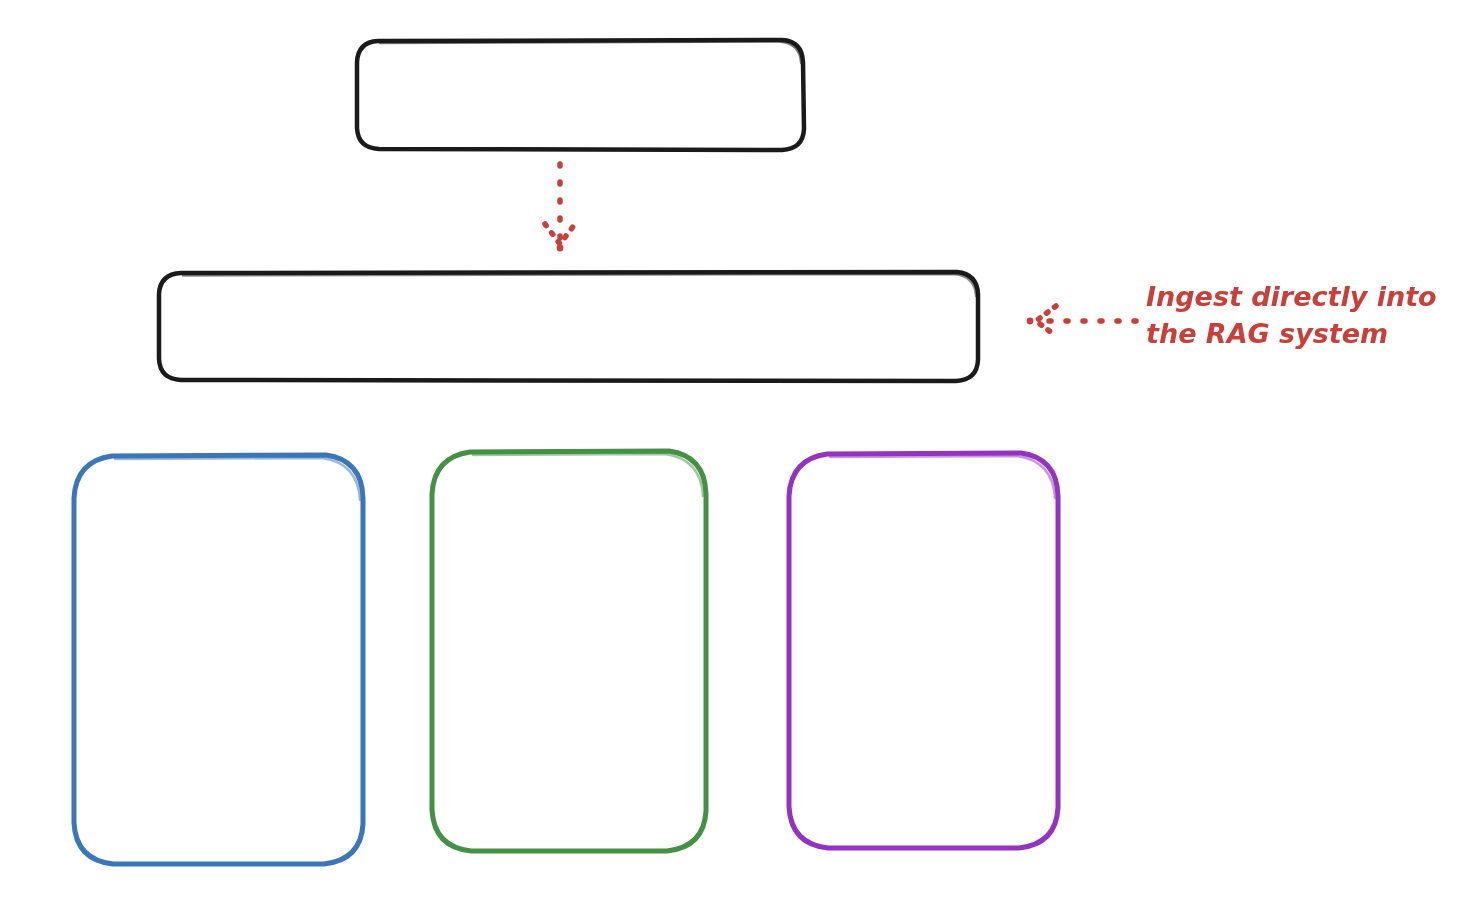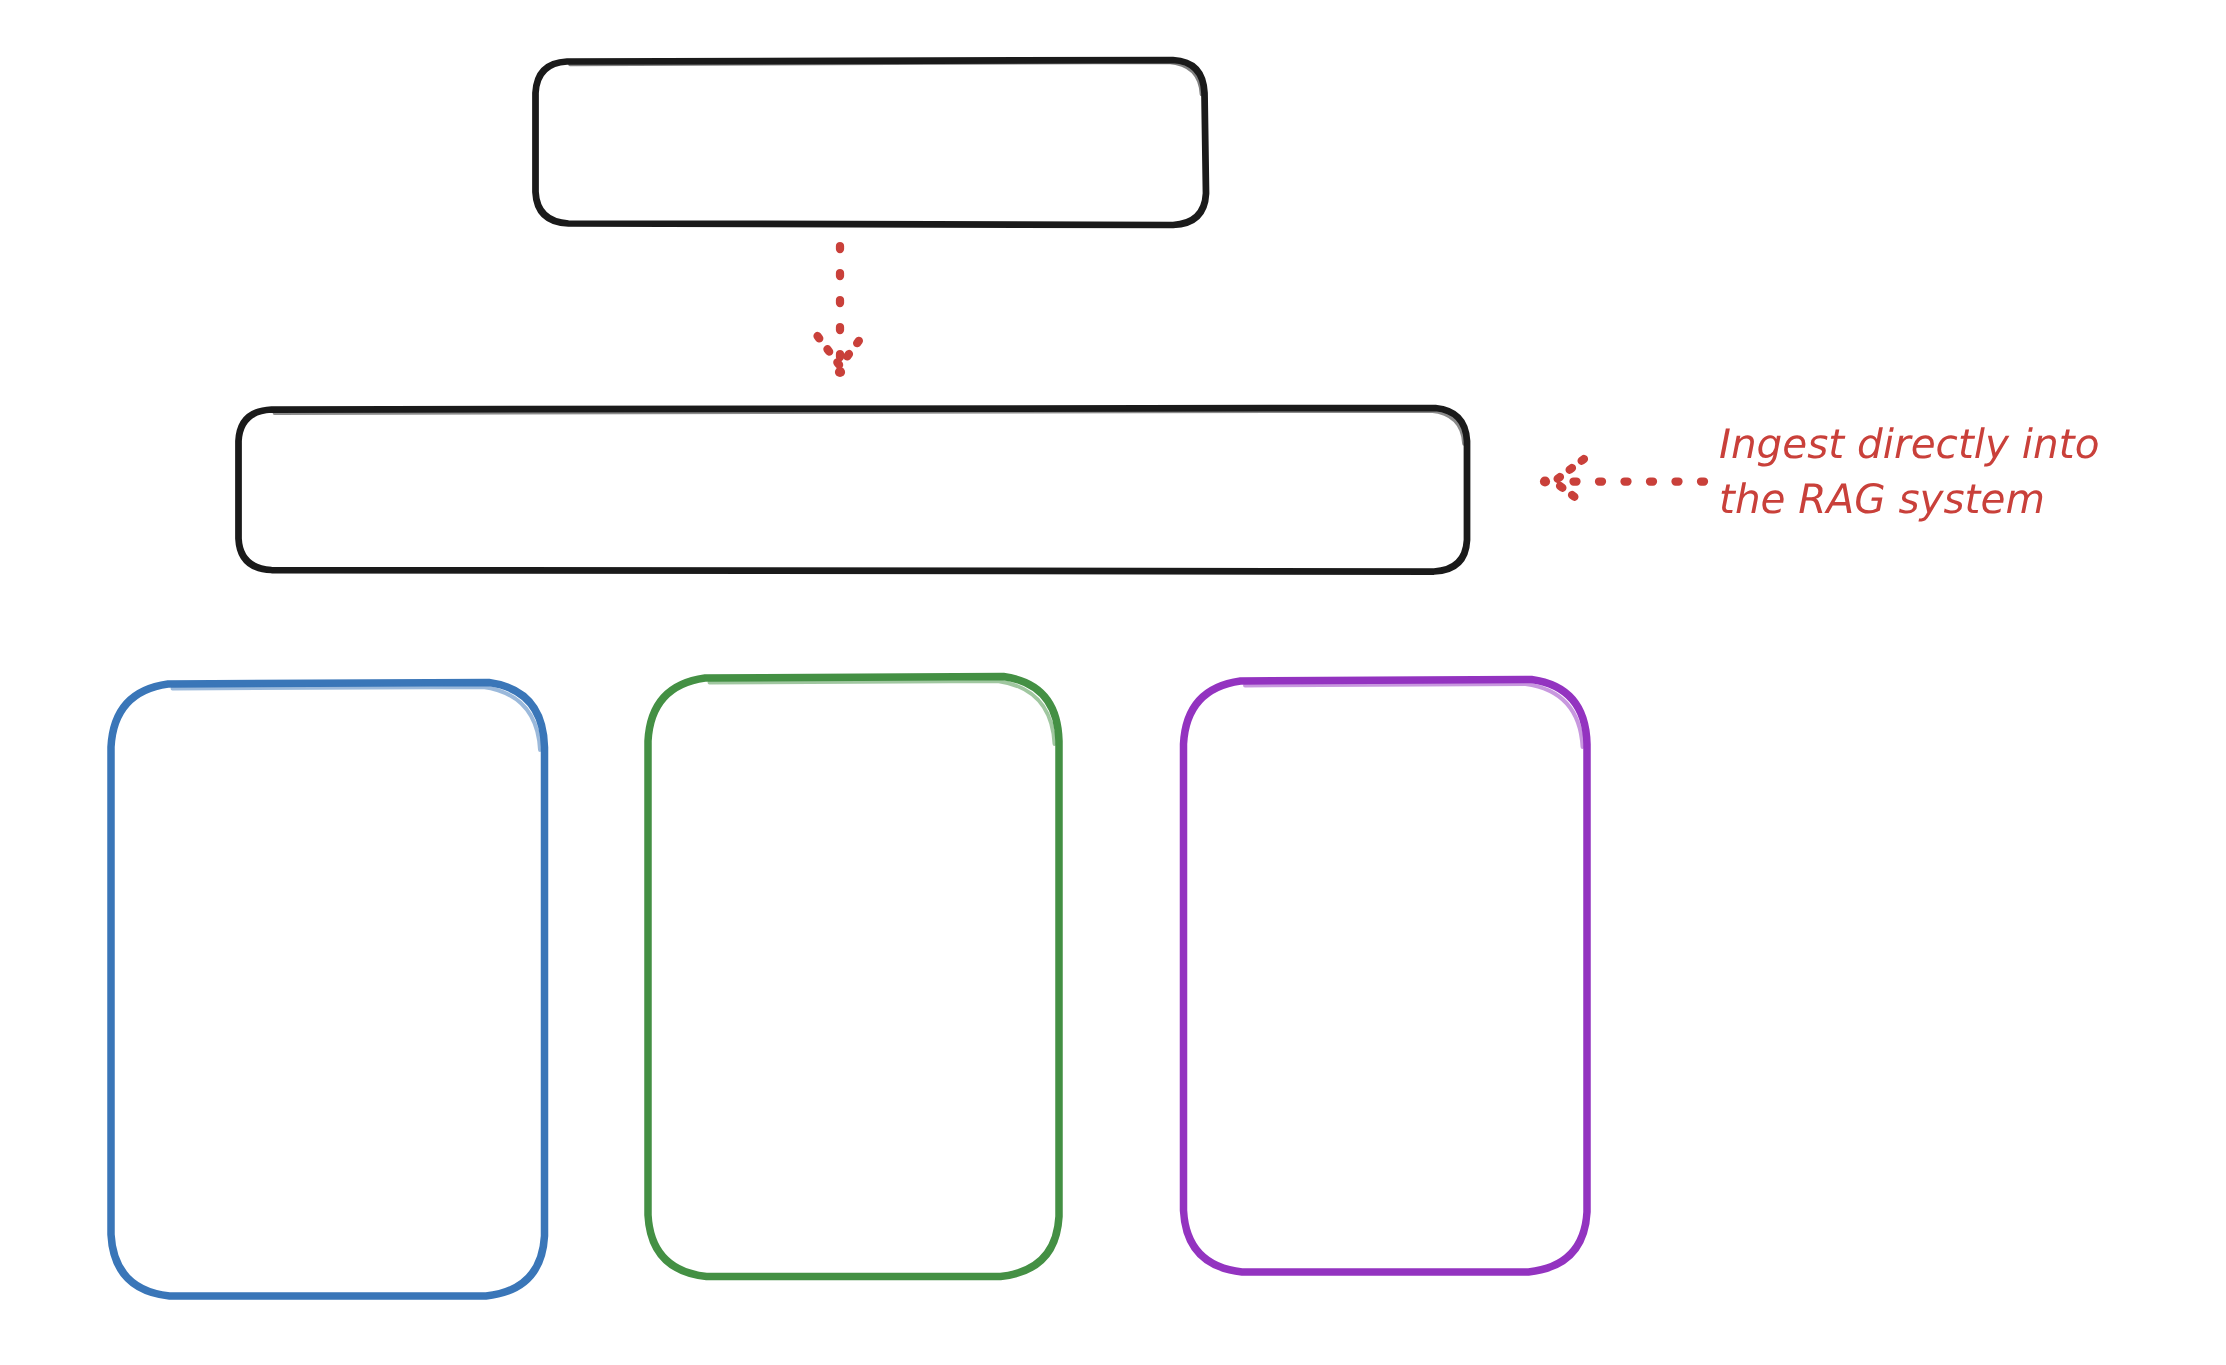--- a/index.html
+++ b/index.html
@@ -130,21 +130,21 @@
   }
 
   
   #ingest-annotation {
     position: absolute;
     left: 1146px;
     top: 278px;
     width: 330px;
     color: #c9403a;
     font-size: 27px;
-    font-weight: 400;
+    font-weight: 700;
     font-style: italic;
     line-height: 1.38;
     white-space: pre-line;
     text-align: left;
   }
 </style>
 </head>
 <body>
 
 <div id="canvas">

